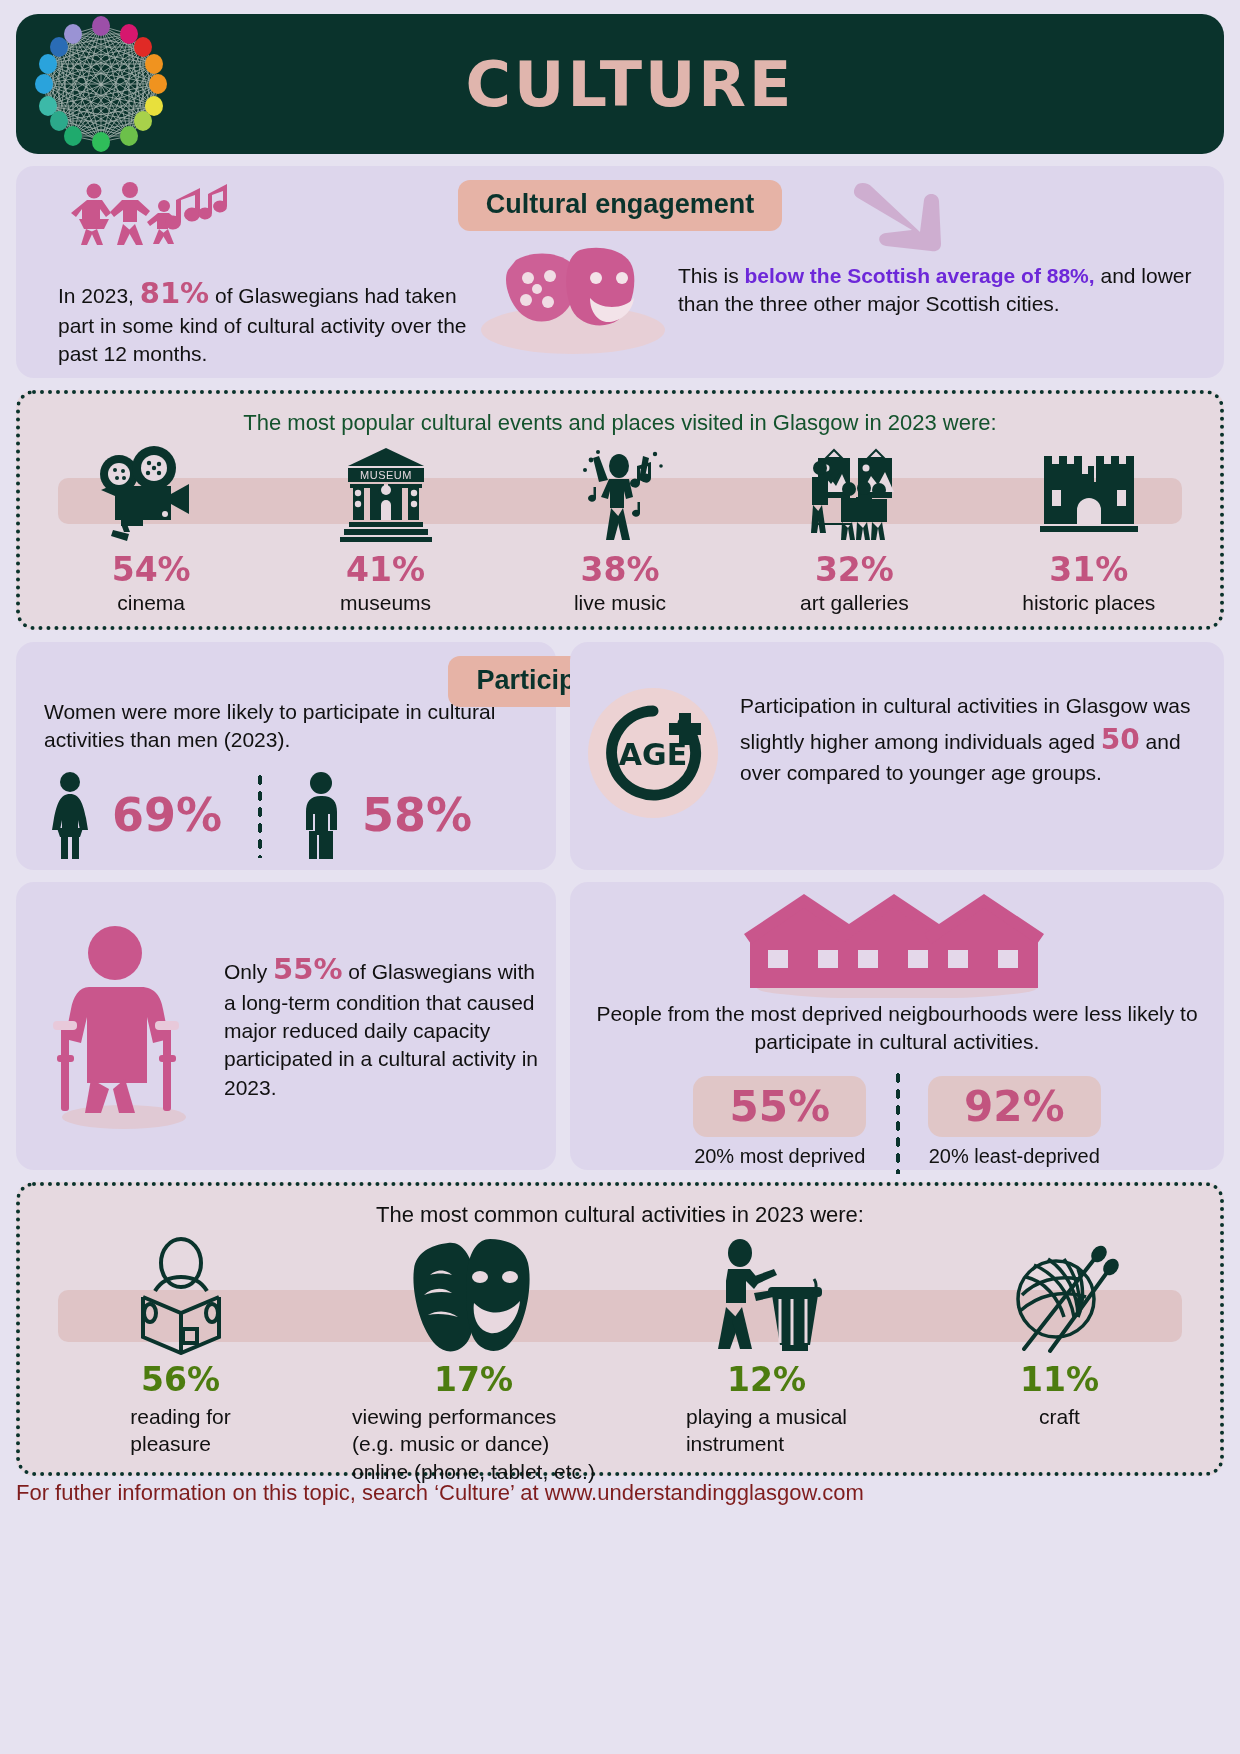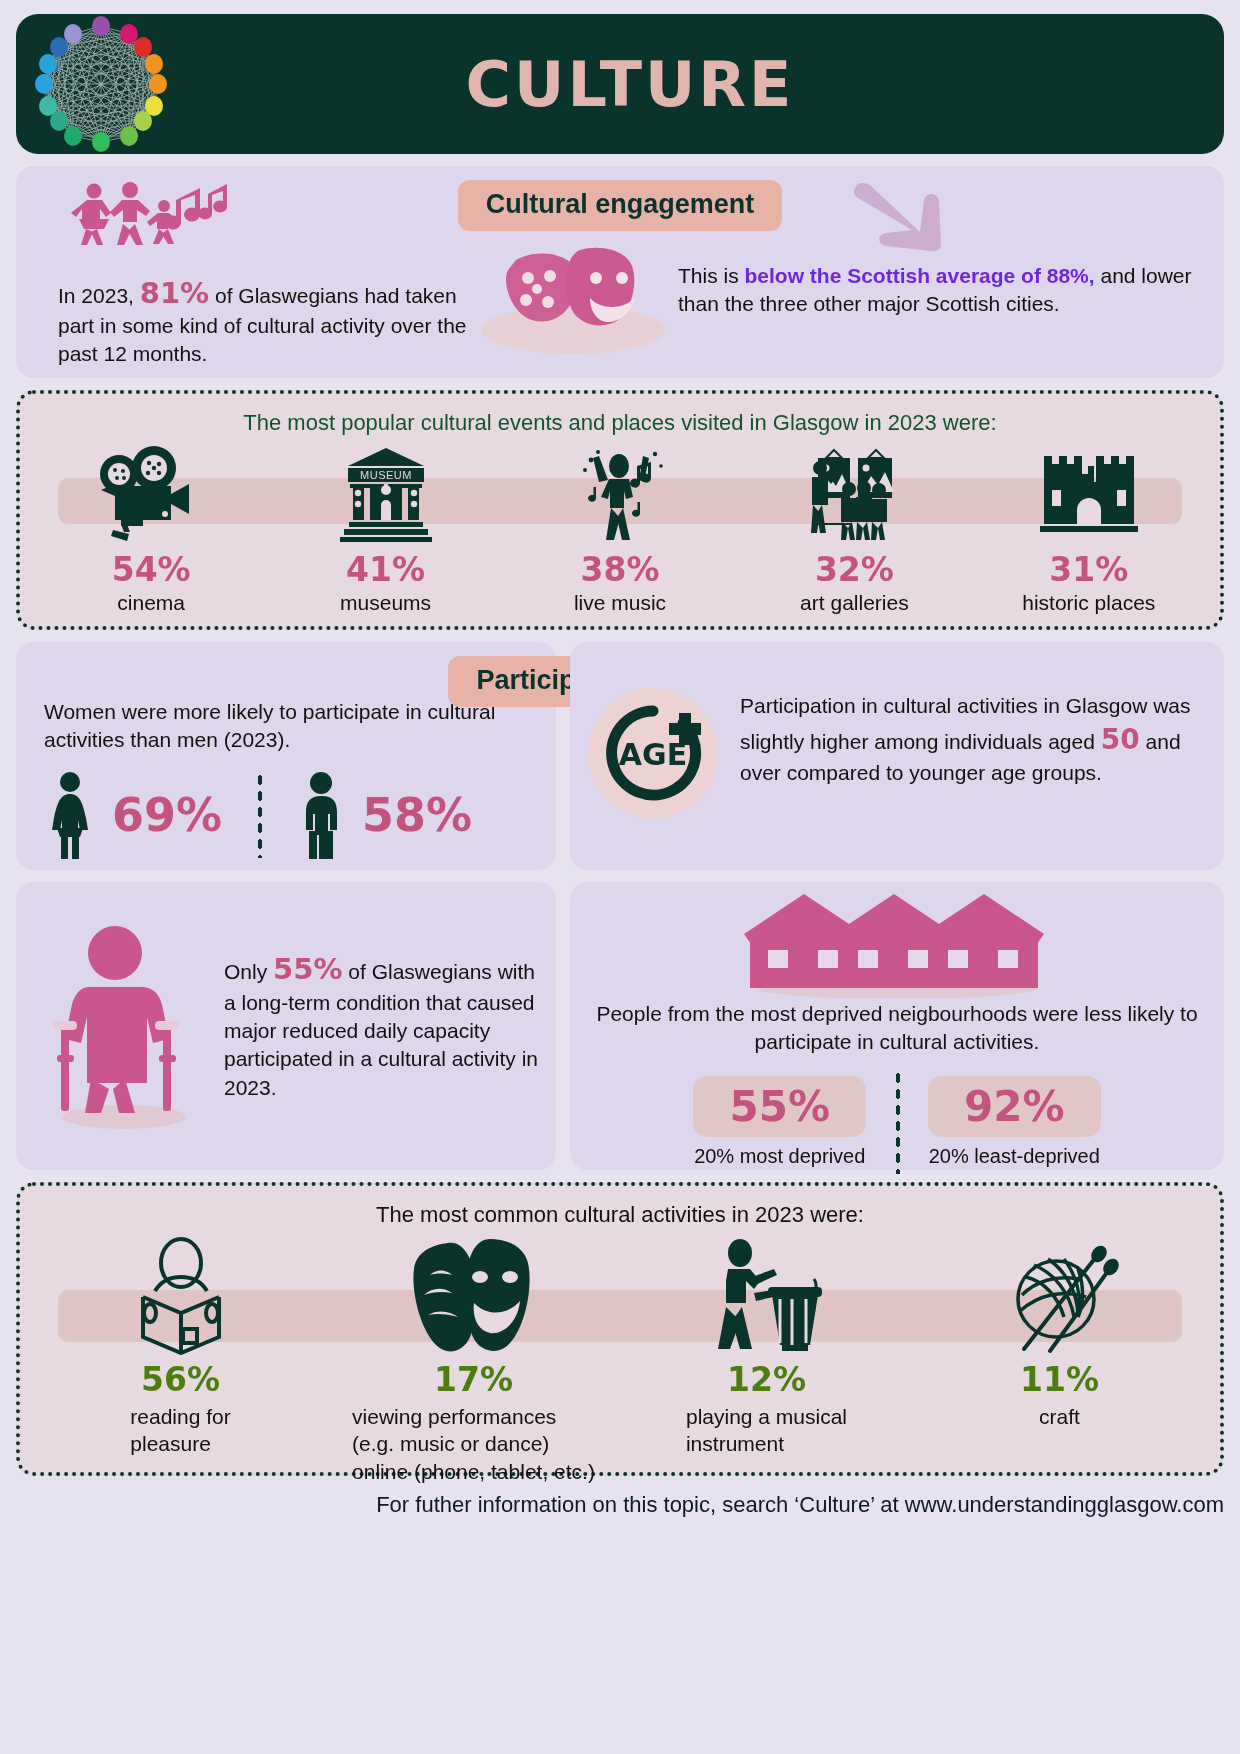--- a/index.html
+++ b/index.html
@@ -127,21 +127,21 @@
   }
   .common-cols { position: relative; display: grid; grid-template-columns: repeat(4, 1fr); height: 100%; }
   .ccol { display: flex; flex-direction: column; align-items: center; }
   .ccol .glyph { height: 120px; display:flex; align-items:center; justify-content:center; }
   .ccol .pct { font-size: 33px; font-weight: 800; color: #4d7c0f; margin-top: 4px;
     font-family: "DejaVu Sans", sans-serif; }
   .ccol .lbl { font-size: 21px; color: #111; margin-top: 4px; line-height: 1.3; text-align: left; }
   .ccol.center .lbl { text-align: center; }
 
   
-  .footer { text-align: right; font-size: 22px; color: #0f172a; margin-top: 16px; }
+  .footer { text-align: left; font-size: 22px; color: #7f1d1d; margin-top: 4px; }
 
   svg { display: block; }
 </style>
 </head>
 <body>
 
 <div class="page">
 
   <div class="header">
     <div class="logo">

